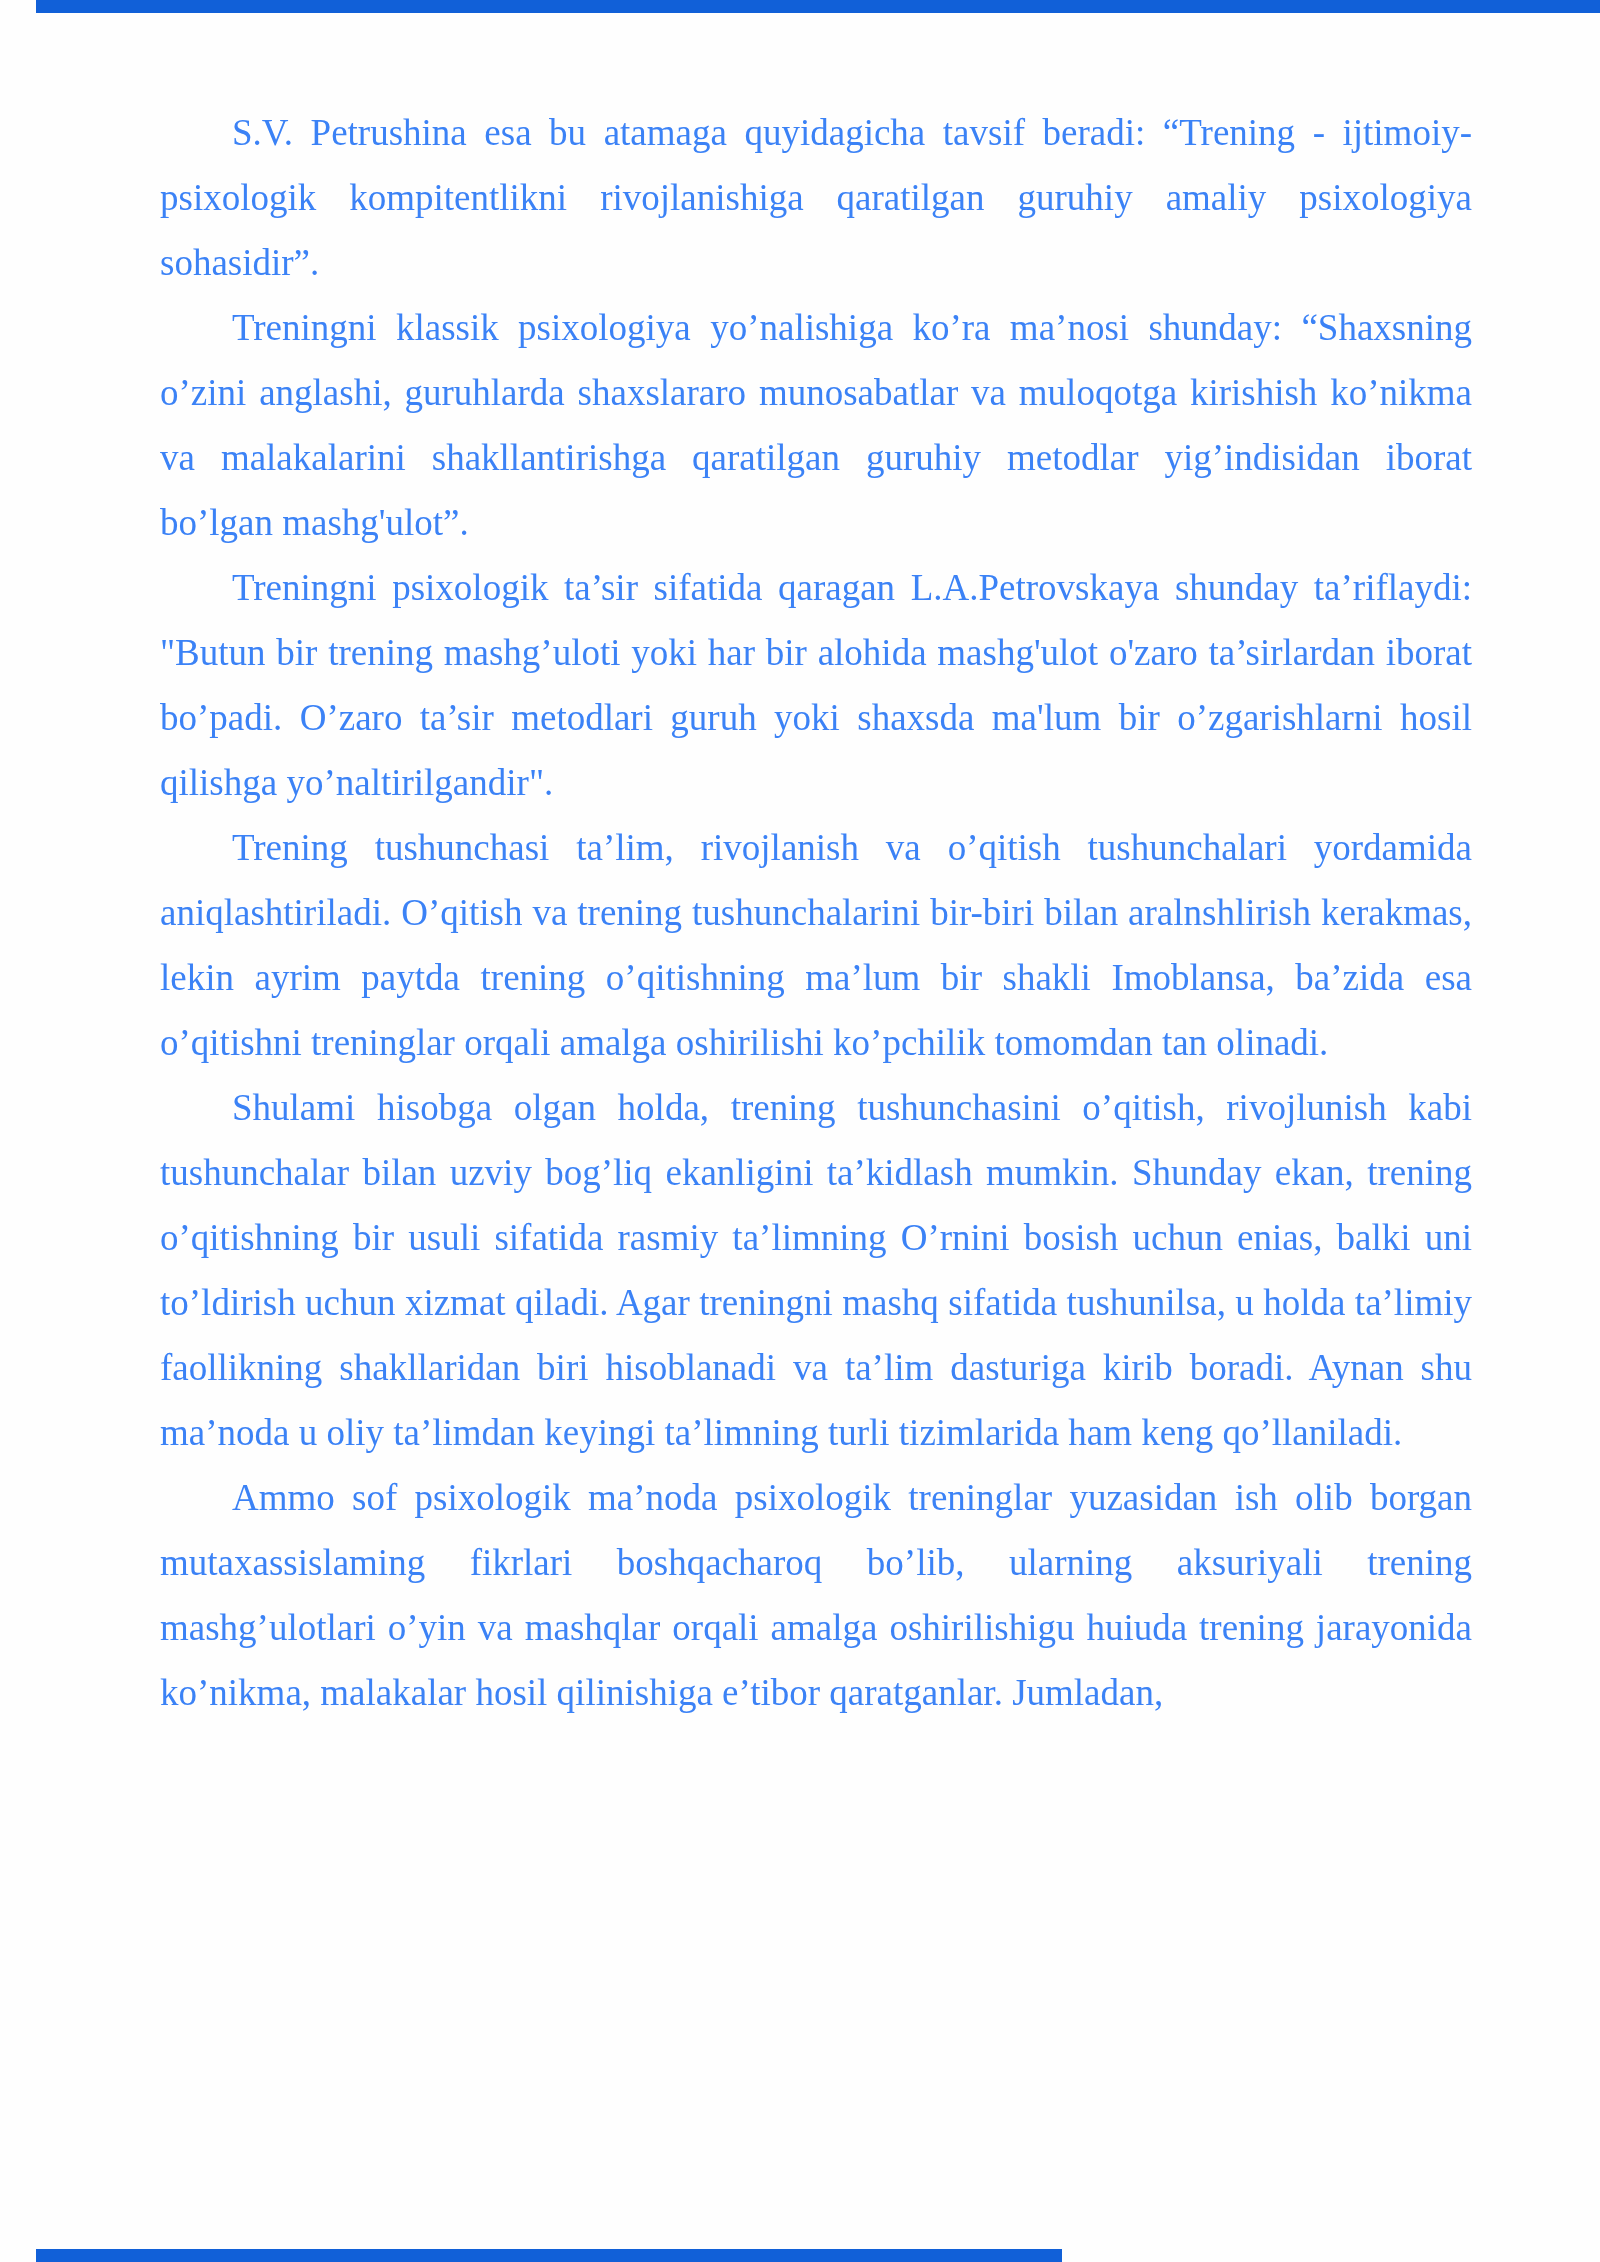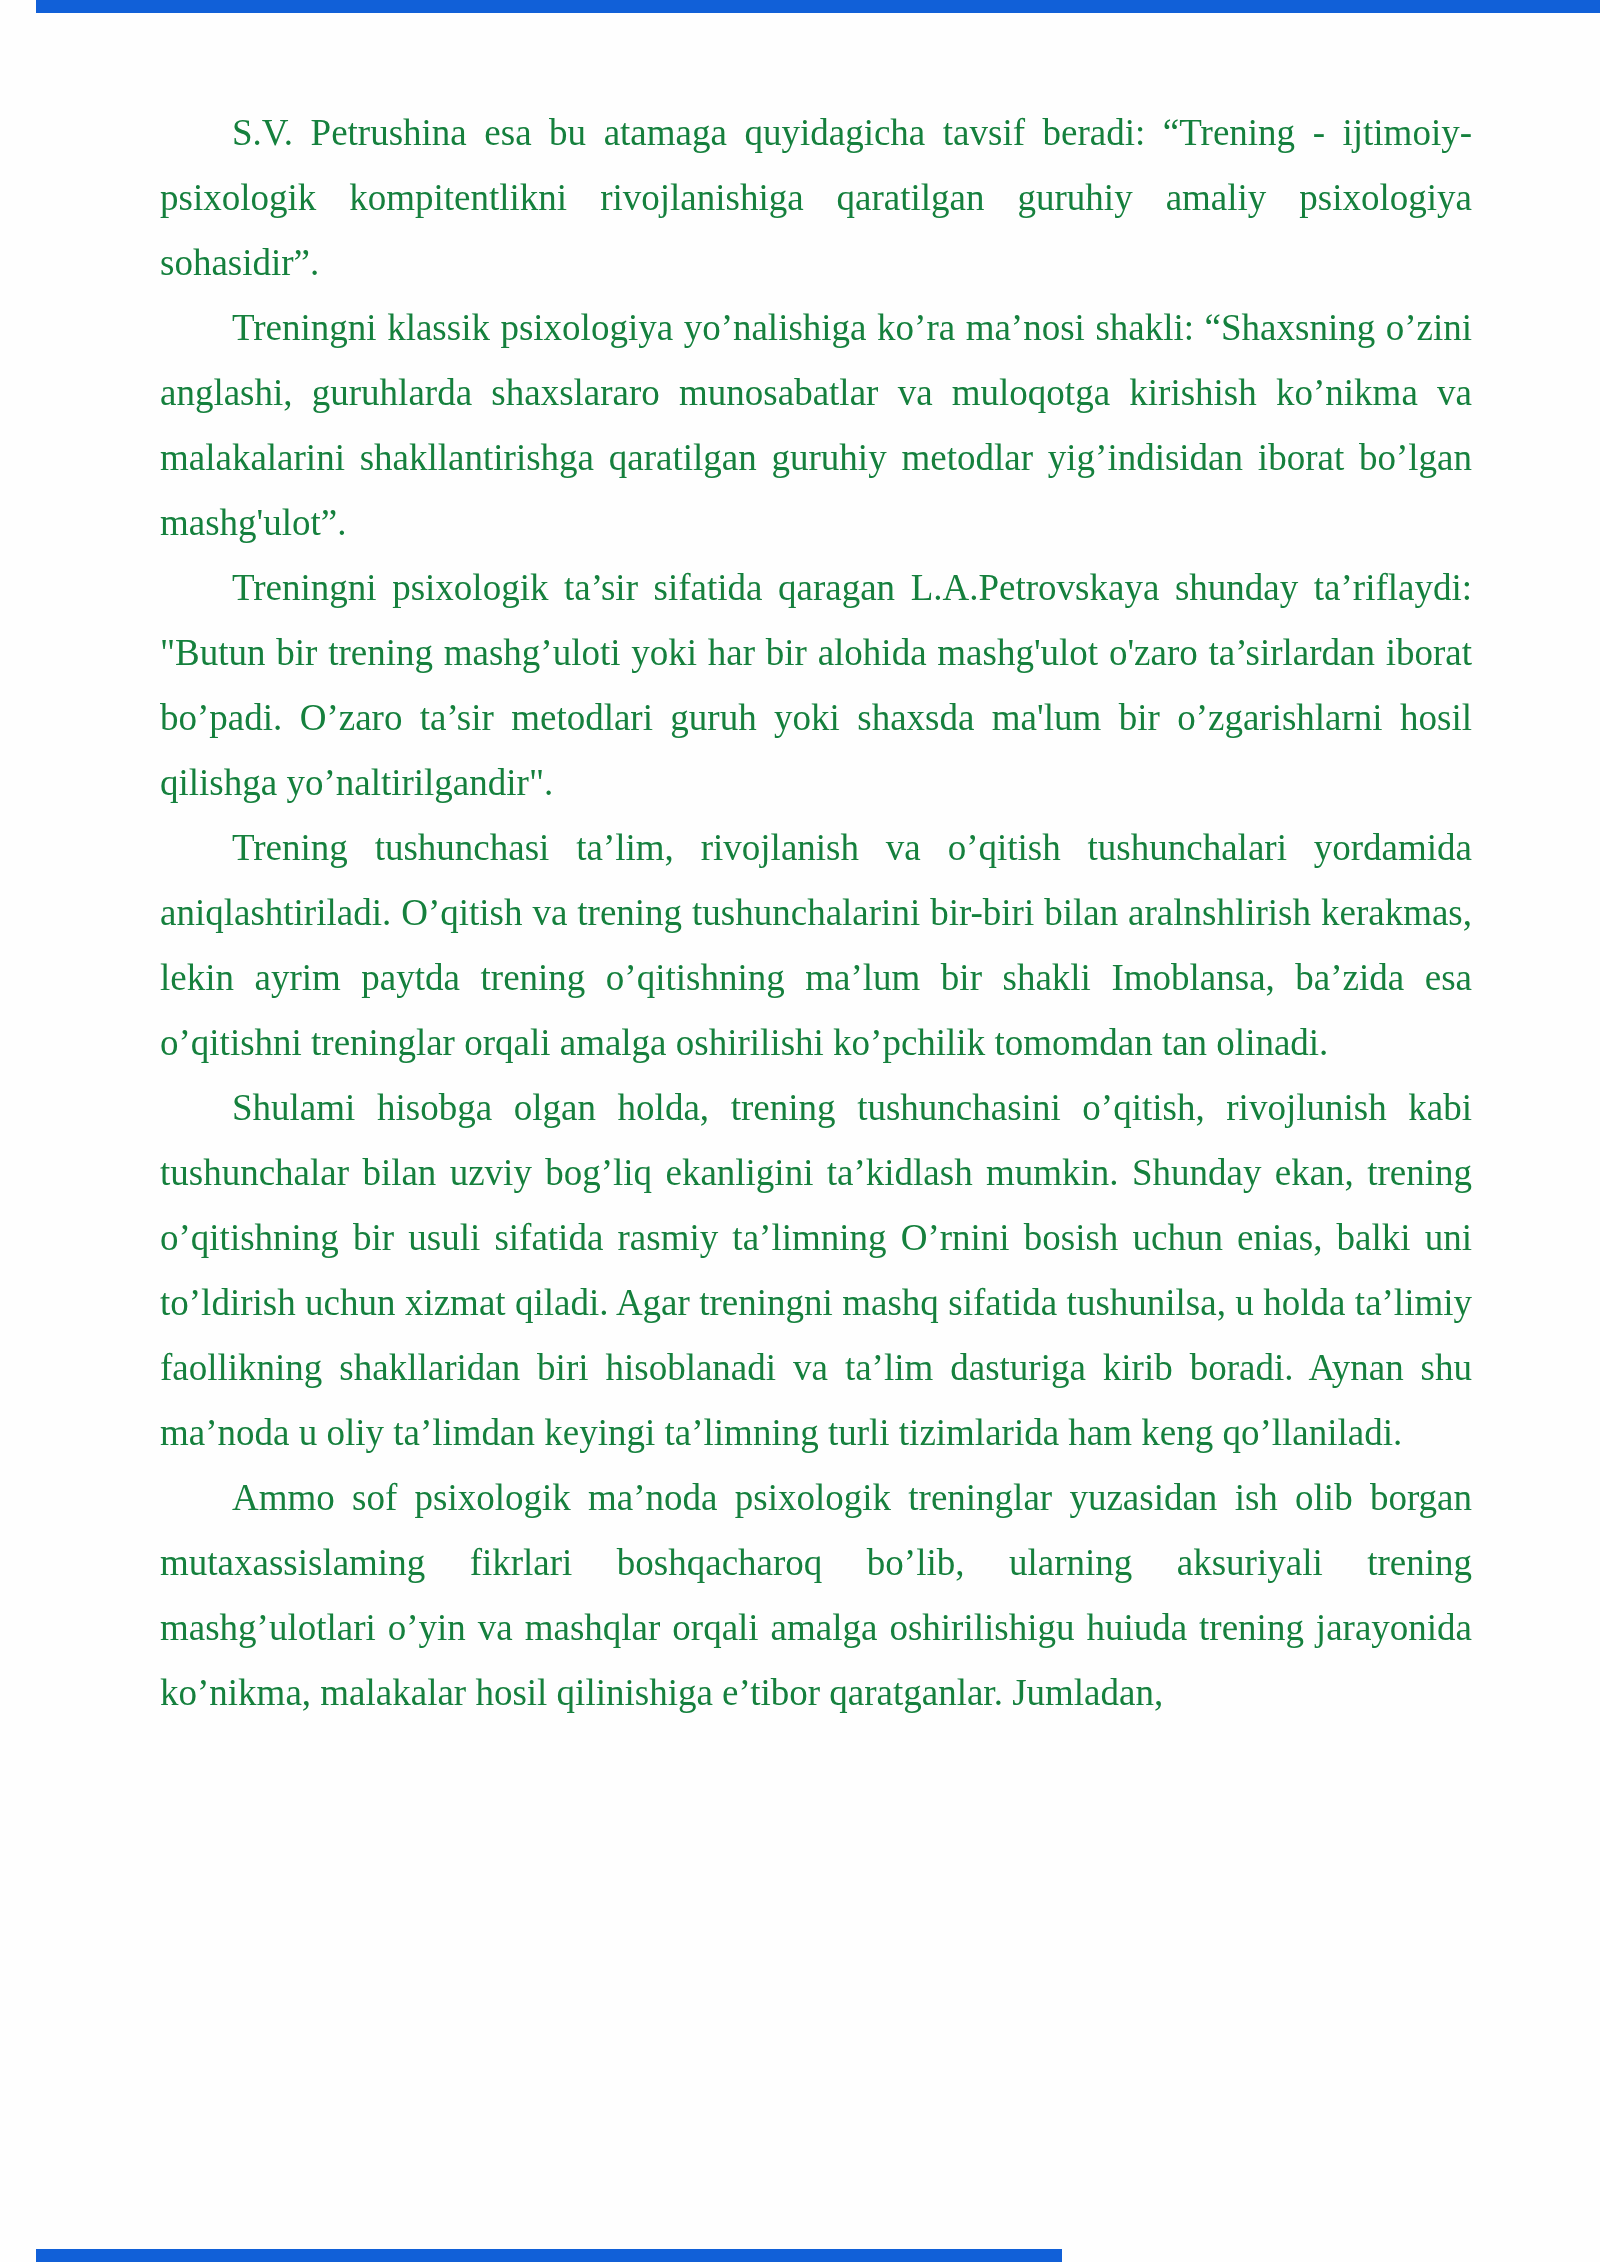--- a/index.html
+++ b/index.html
@@ -46,23 +46,23 @@
     text-indent: 72px;
   }
 </style>
 </head>
 <body>
 
 <div class="page" style="background: rgb(254, 254, 254);">
 
   <div class="accent-bar top" style="background: rgb(17, 96, 216);"></div>
 
-  <div class="text-block" style="color: #15803d;">
+  <div class="text-block" style="color: #3b82f6;">
     <p>S.V. Petrushina esa bu atamaga quyidagicha tavsif beradi: “Trening - ijtimoiy- psixologik kompitentlikni rivojlanishiga qaratilgan guruhiy amaliy psixologiya sohasidir”.</p>
-    <p>Treningni klassik psixologiya yo’nalishiga ko’ra ma’nosi shakli: “Shaxsning o’zini anglashi, guruhlarda shaxslararo munosabatlar va muloqotga kirishish ko’nikma va malakalarini shakllantirishga qaratilgan guruhiy metodlar yig’indisidan iborat bo’lgan mashg'ulot”.</p>
+    <p>Treningni klassik psixologiya yo’nalishiga ko’ra ma’nosi shunday: “Shaxsning o’zini anglashi, guruhlarda shaxslararo munosabatlar va muloqotga kirishish ko’nikma va malakalarini shakllantirishga qaratilgan guruhiy metodlar yig’indisidan iborat bo’lgan mashg'ulot”.</p>
     <p>Treningni psixologik ta’sir sifatida qaragan L.A.Petrovskaya shunday ta’riflaydi: "Butun bir trening mashg’uloti yoki har bir alohida mashg'ulot o'zaro ta’sirlardan iborat bo’padi. O’zaro ta’sir metodlari guruh yoki shaxsda ma'lum bir o’zgarishlarni hosil qilishga yo’naltirilgandir".</p>
     <p>Trening tushunchasi ta’lim, rivojlanish va o’qitish tushunchalari yordamida aniqlashtiriladi. O’qitish va trening tushunchalarini bir-biri bilan aralnshlirish kerakmas, lekin ayrim paytda trening o’qitishning ma’lum bir shakli Imoblansa, ba’zida esa o’qitishni treninglar orqali amalga oshirilishi ko’pchilik tomomdan tan olinadi.</p>
     <p>Shulami hisobga olgan holda, trening tushunchasini o’qitish, rivojlunish kabi tushunchalar bilan uzviy bog’liq ekanligini ta’kidlash mumkin. Shunday ekan, trening o’qitishning bir usuli sifatida rasmiy ta’limning O’rnini bosish uchun enias, balki uni to’ldirish uchun xizmat qiladi. Agar treningni mashq sifatida tushunilsa, u holda ta’limiy faollikning shakllaridan biri hisoblanadi va ta’lim dasturiga kirib boradi. Aynan shu ma’noda u oliy ta’limdan keyingi ta’limning turli tizimlarida ham keng qo’llaniladi.</p>
     <p>Ammo sof psixologik ma’noda psixologik treninglar yuzasidan ish olib borgan mutaxassislaming fikrlari boshqacharoq bo’lib, ularning aksuriyali trening mashg’ulotlari o’yin va mashqlar orqali amalga oshirilishigu huiuda trening jarayonida ko’nikma, malakalar hosil qilinishiga e’tibor qaratganlar. Jumladan,</p>
   </div>
 
   <div class="accent-bar bottom" style="background: rgb(17, 96, 216);"></div>
 
 </div>
 

